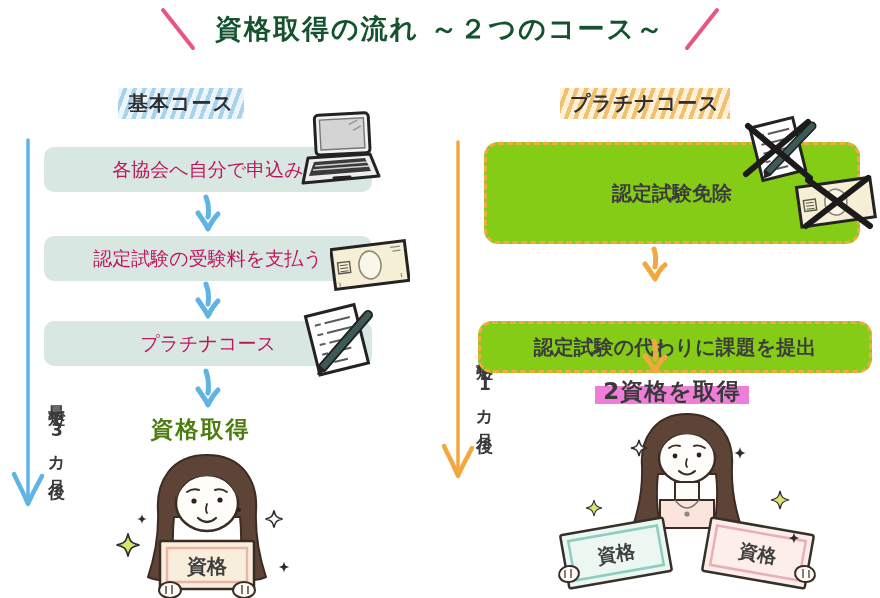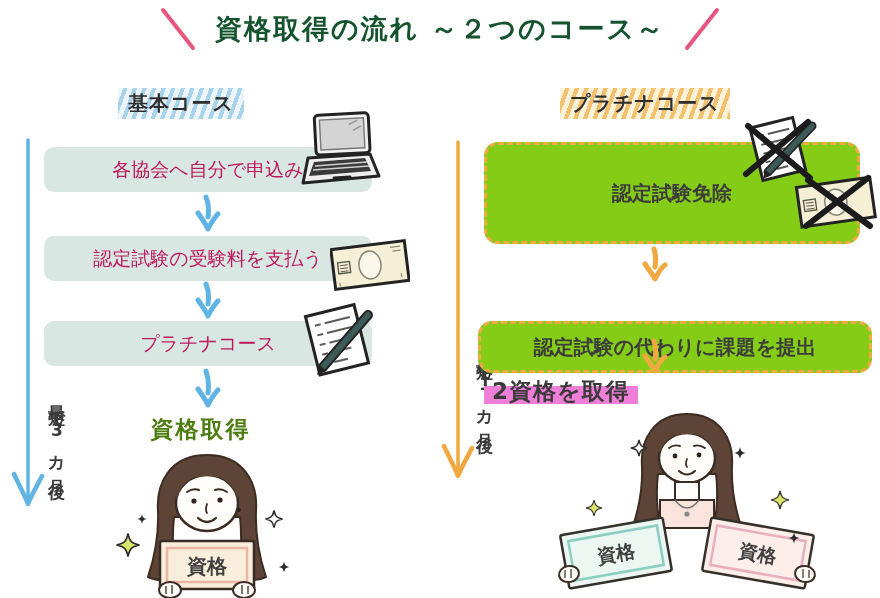--- a/index.html
+++ b/index.html
@@ -15,21 +15,21 @@
   .header-basic{background:repeating-linear-gradient(110deg,#ecf5fb 0 5px,#a9d3ea 5px 9px);}
   .header-platinum{background:repeating-linear-gradient(110deg,#fdf1da 0 5px,#f3c06e 5px 9px);}
   
   .box-basic{position:absolute;left:44px;width:328px;height:45px;background:#d9e7e2;border-radius:10px;
     display:flex;align-items:center;justify-content:center;font-size:19px;font-weight:normal;color:#be185d;white-space:nowrap;}
   .box-platinum{position:absolute;background:#84cc16;border:3px dashed #f1a944;border-radius:14px;
     display:flex;flex-direction:column;align-items:center;justify-content:center;
     font-size:20px;font-weight:bold;color:#3c3c3c;line-height:1.55;white-space:nowrap;}
   
   .result-basic{position:absolute;left:118px;top:414px;width:165px;text-align:center;font-size:23px;font-weight:bold;color:#4d7c0f;letter-spacing:2px;}
-  .result-platinum{position:absolute;left:484px;top:376px;width:376px;text-align:left;font-size:23px;font-weight:bold;color:#3a3a3a;letter-spacing:1px;}
+  .result-platinum{position:absolute;left:484px;top:376px;width:376px;text-align:center;font-size:23px;font-weight:bold;color:#3a3a3a;letter-spacing:1px;}
   .result-platinum .hl{background:linear-gradient(180deg,rgba(0,0,0,0) 30%,#ef7ed8 30%);padding:0 8px;}
   
   .vert-label{position:absolute;writing-mode:vertical-rl;text-orientation:upright;font-size:17px;font-weight:bold;color:#3a3a3a;letter-spacing:3px;height:185px;}
   .vert-basic{left:46px;top:392px;}
   .vert-platinum{left:474px;top:346px;}
   
   .abs{position:absolute;}
 </style>
 </head>
 <body>

